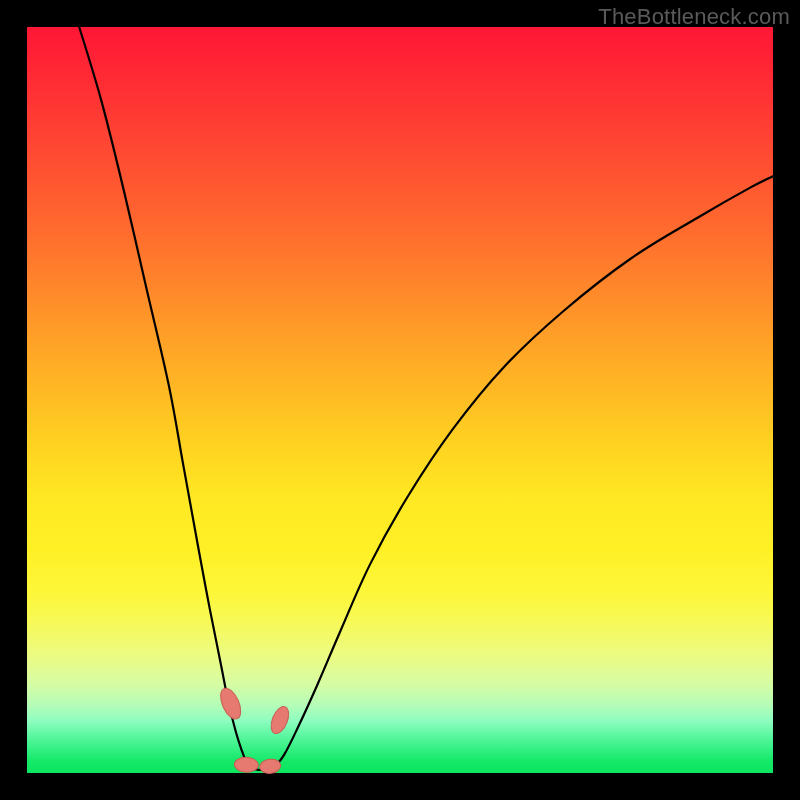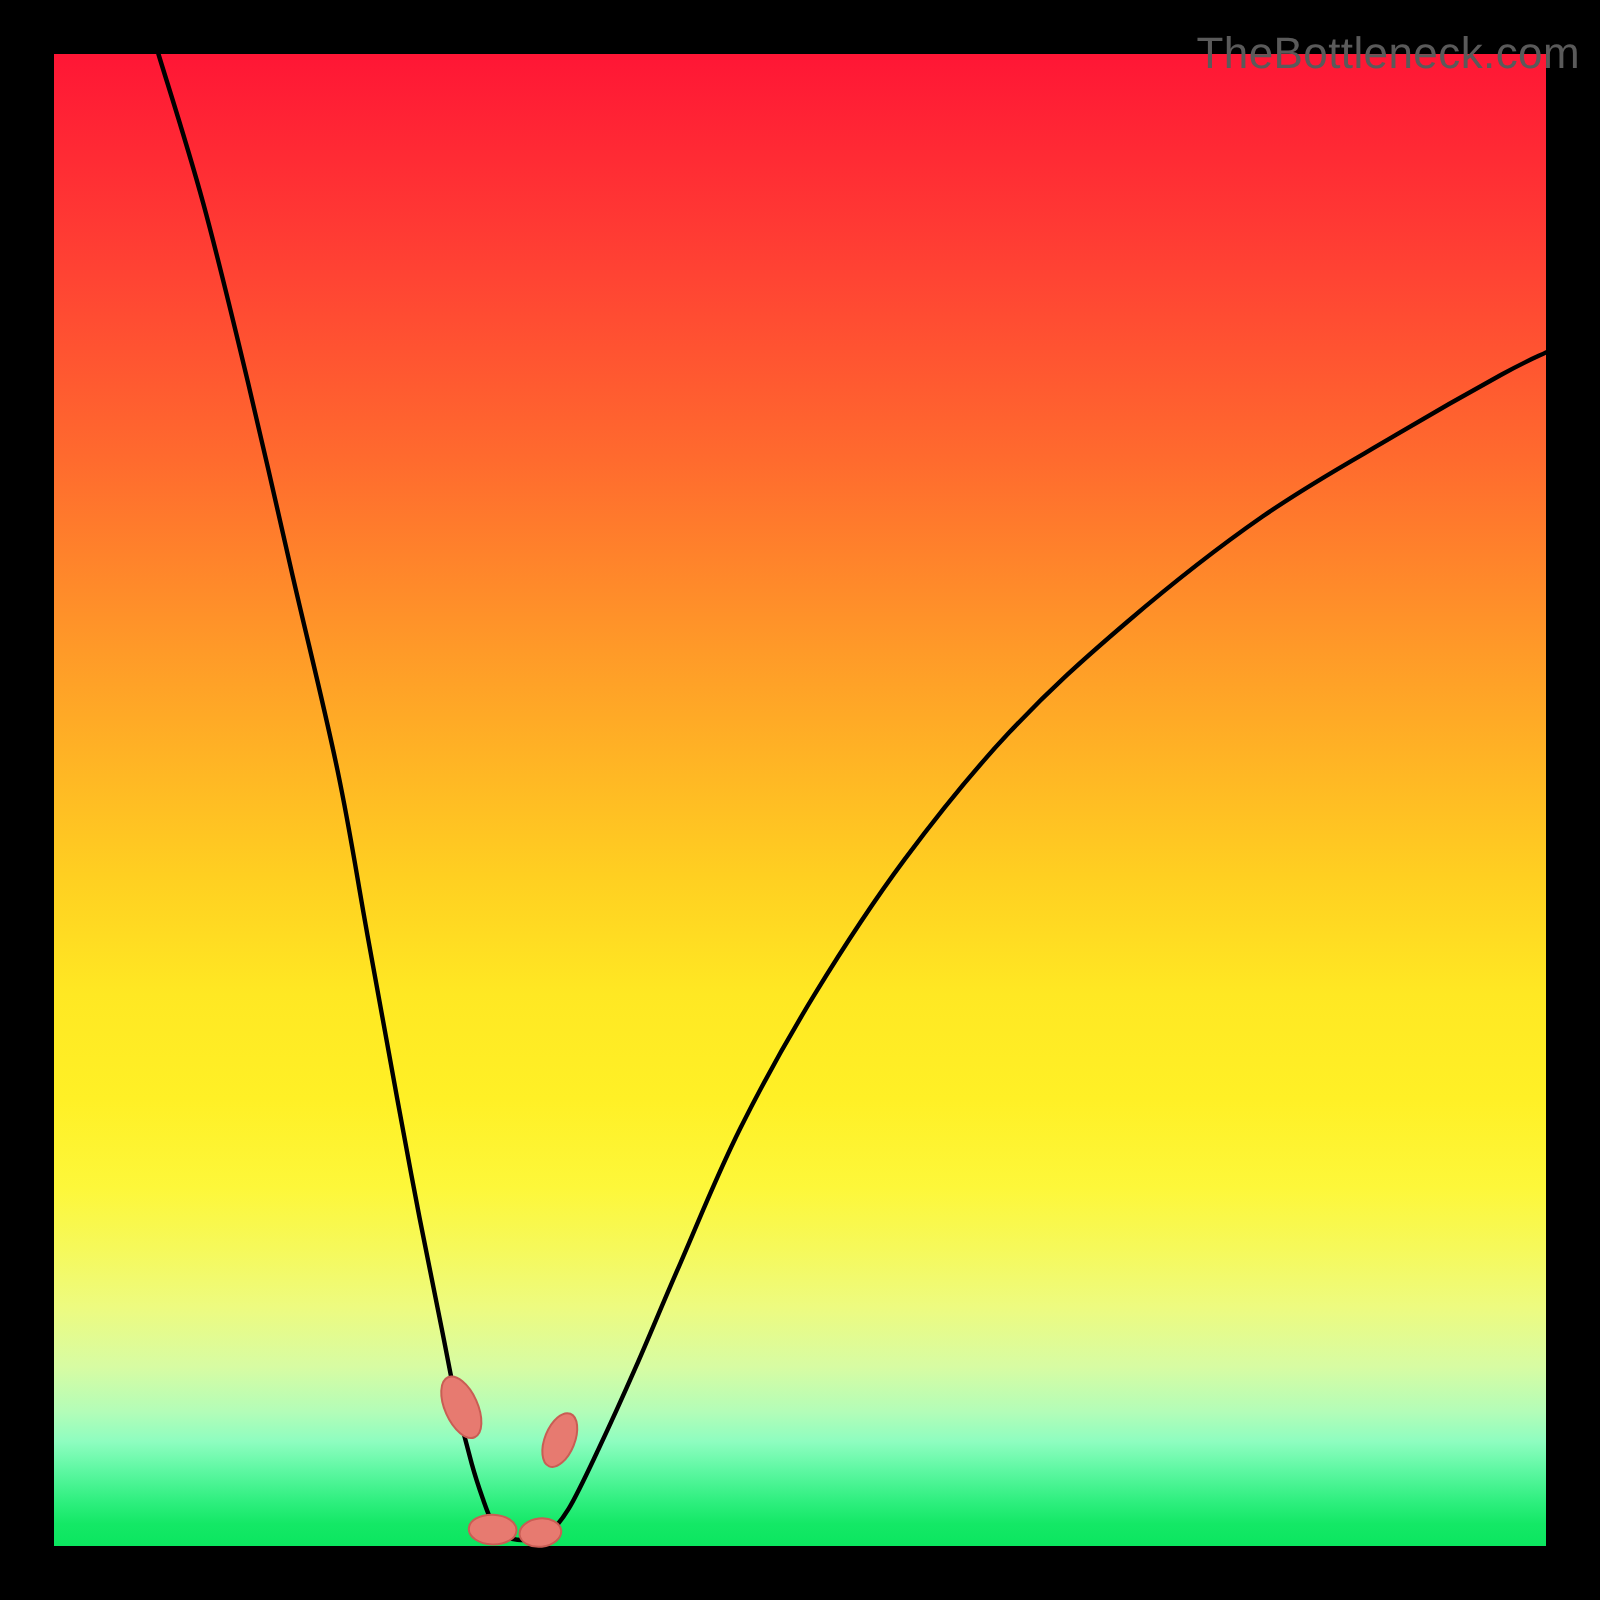--- a/index.html
+++ b/index.html
@@ -47,21 +47,20 @@
   }
   .watermark {
     position: absolute;
     top: 4px;
     right: 10px;
     color: #5a5a5a;
     font-size: 22px;
     font-weight: 500;
     letter-spacing: 0.2px;
     user-select: none;
-    margin-top: 10px;
   }
   svg.curve {
     position: absolute;
     left: 0; top: 0;
     width: 746px;
     height: 746px;
     overflow: visible;
   }
   .curve path {
     fill: none;

